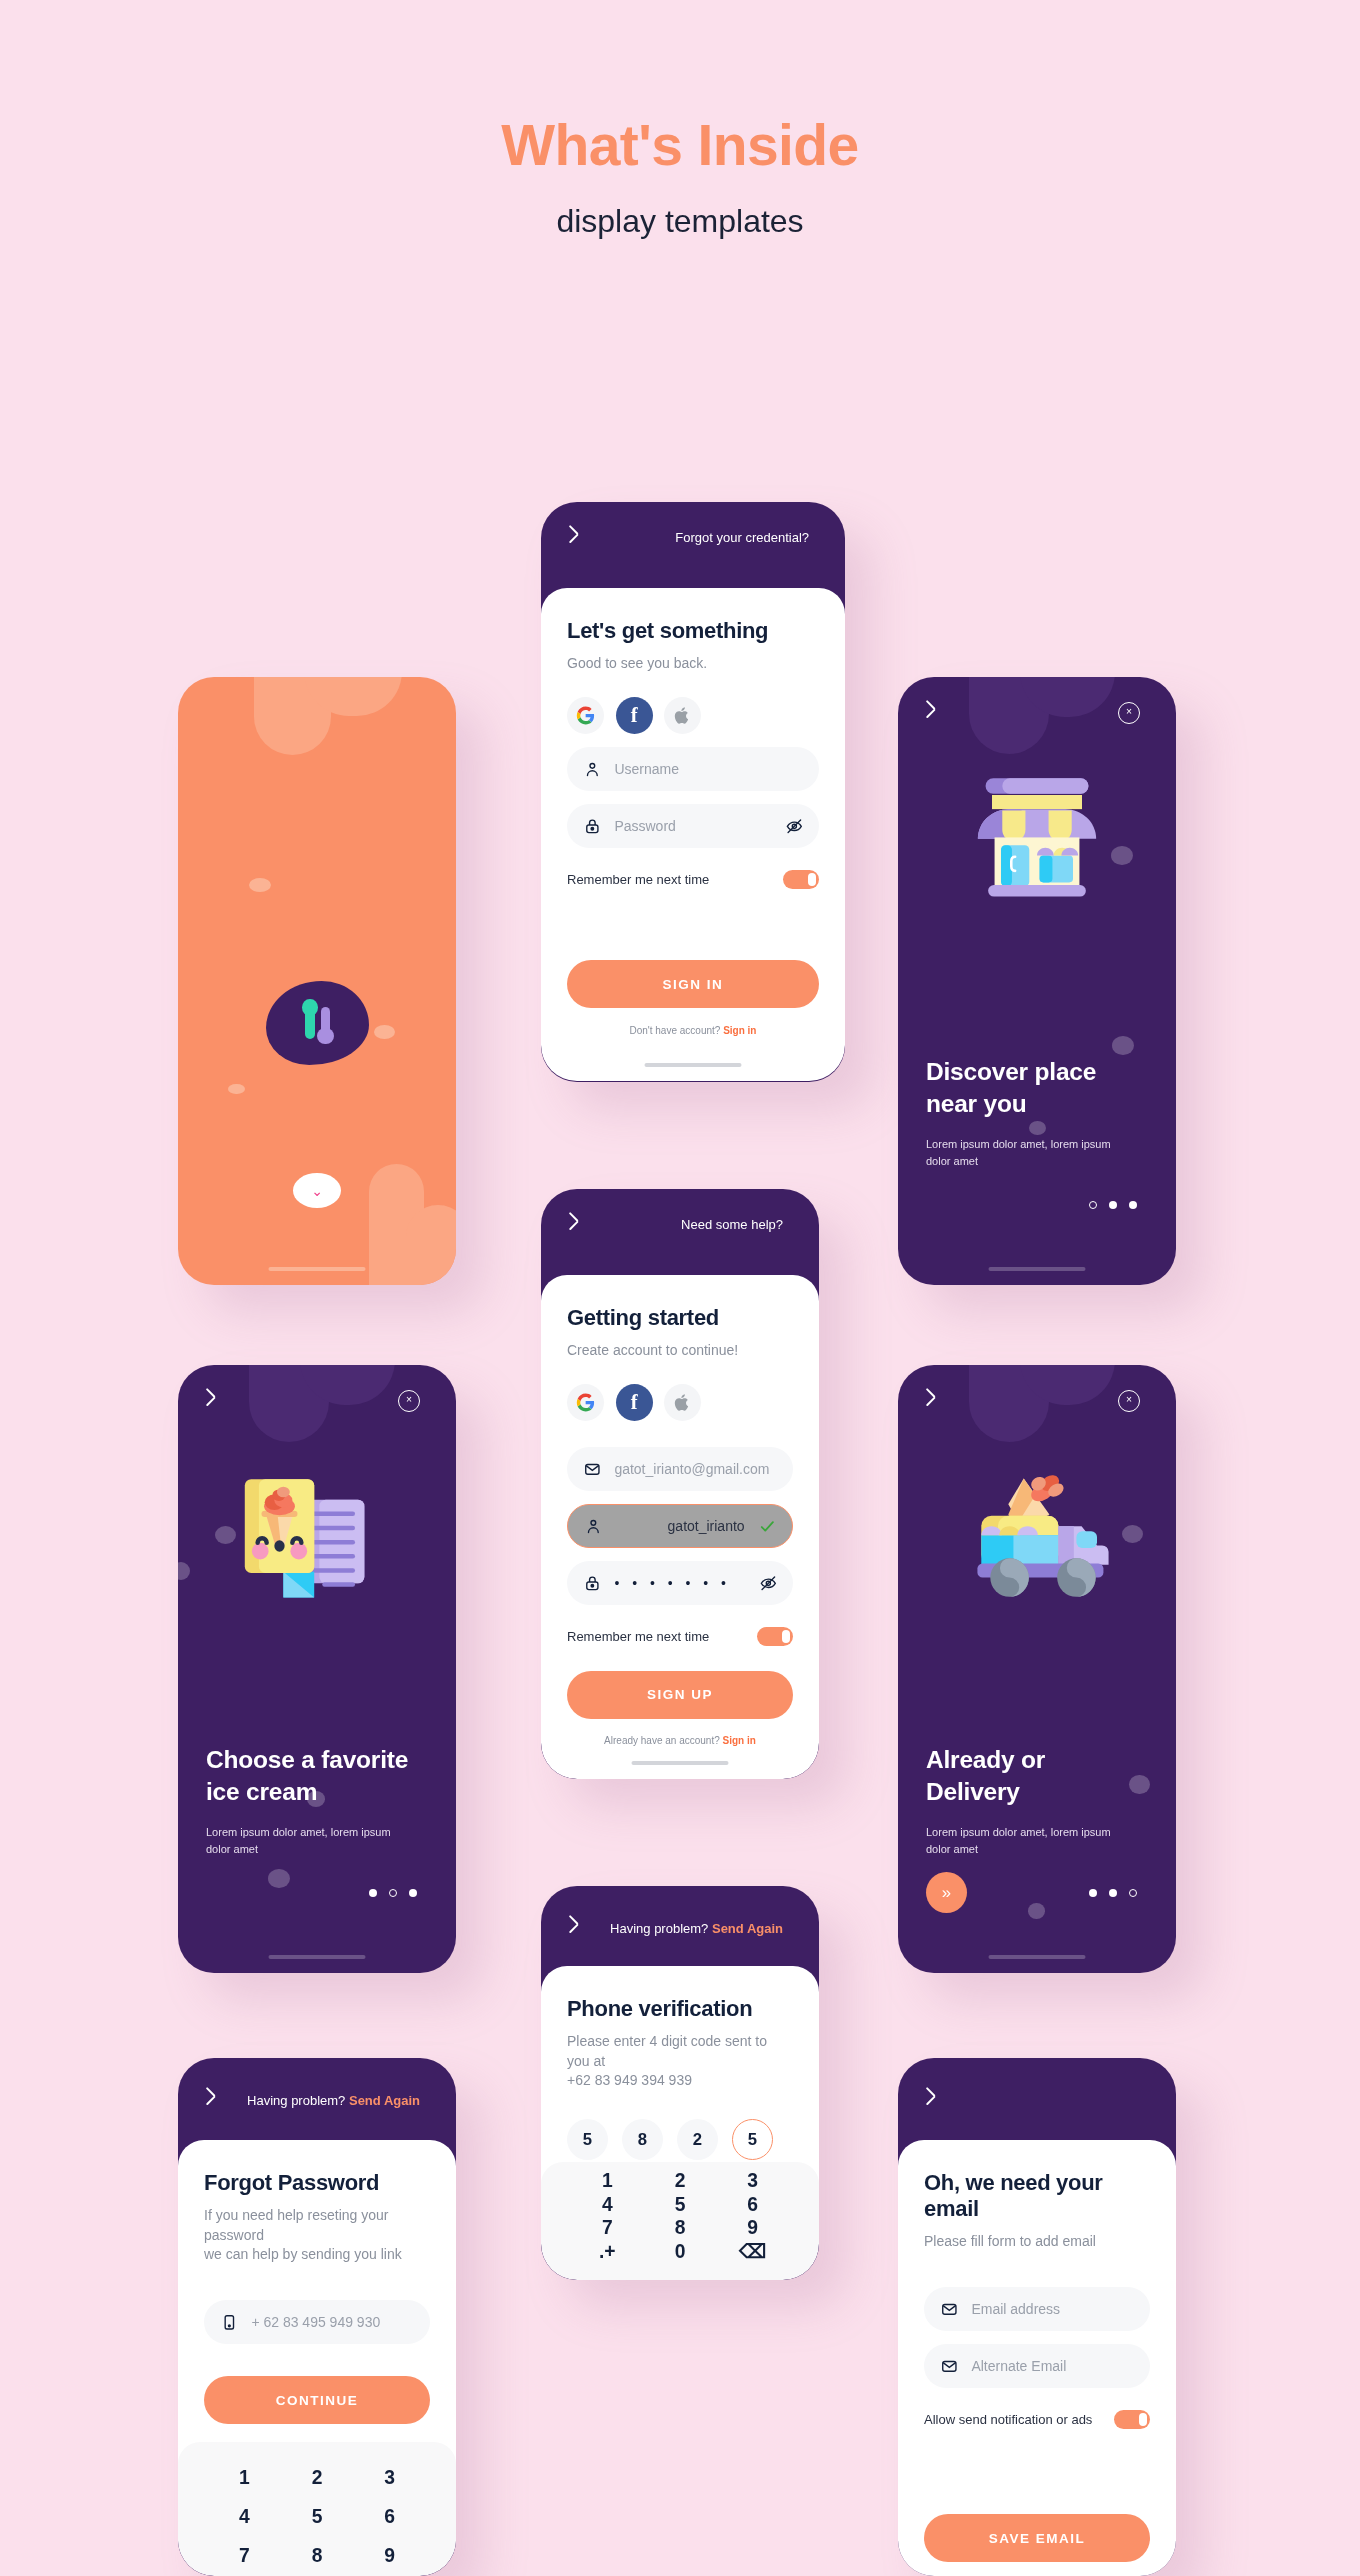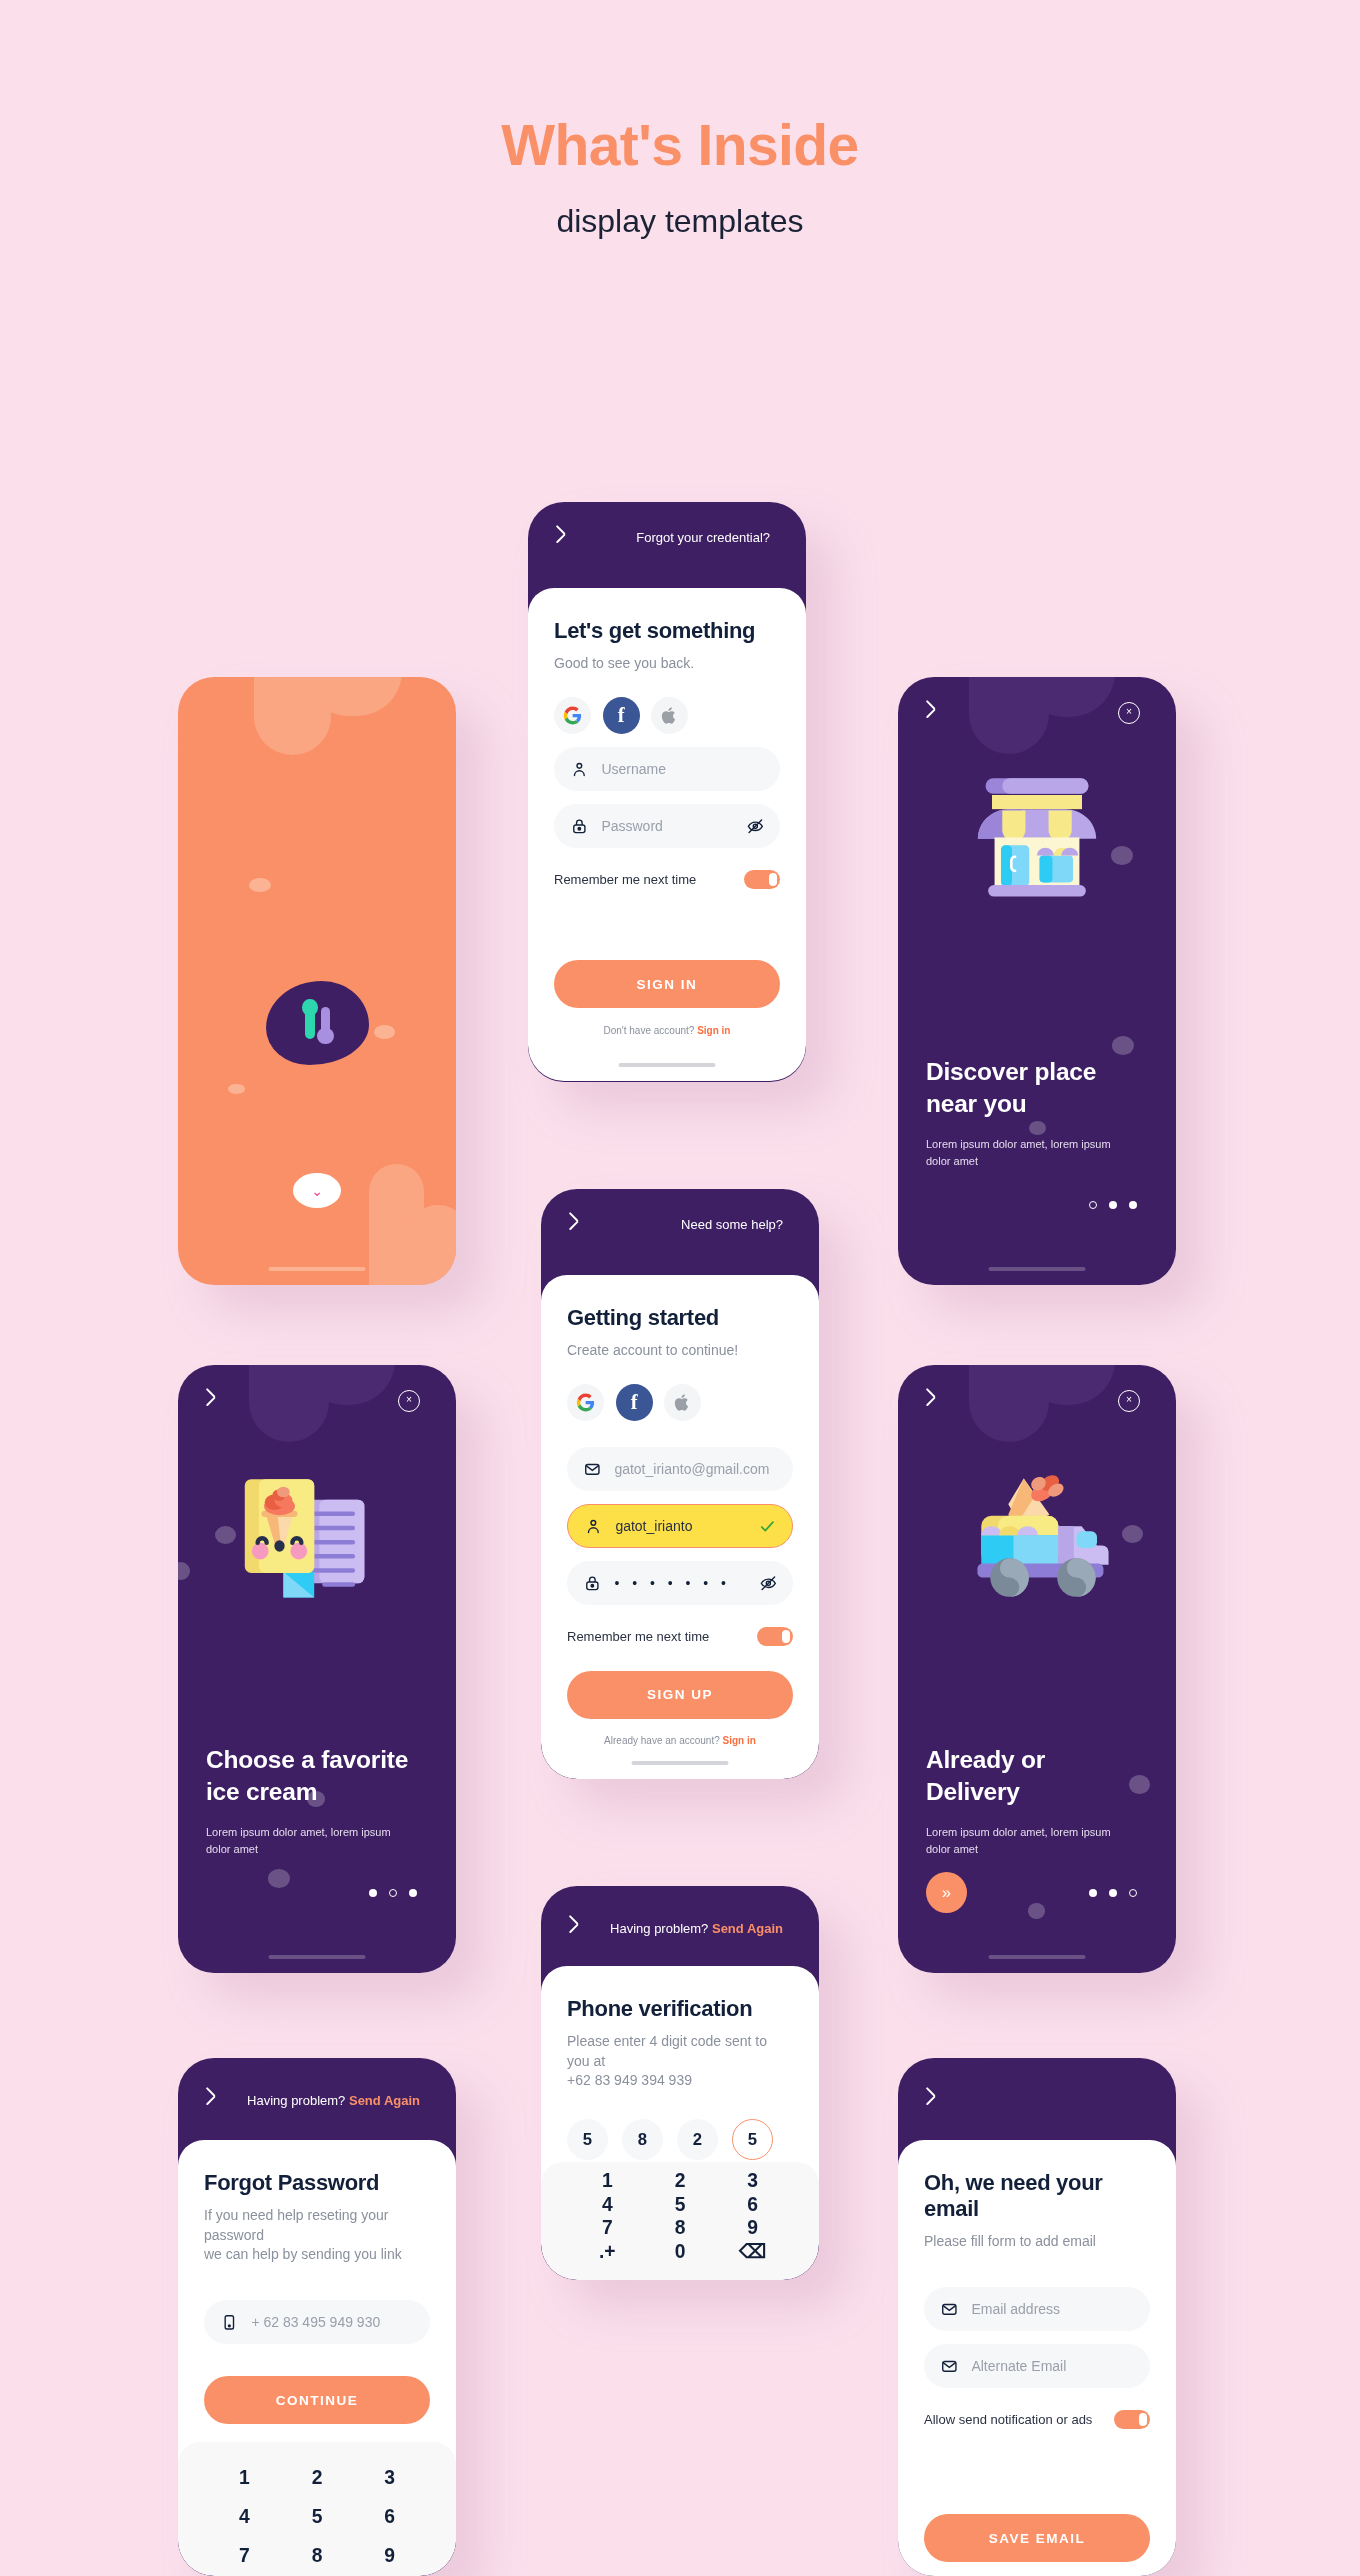--- a/index.html
+++ b/index.html
@@ -75,21 +75,21 @@
   .soc { width: 37px; height: 37px; border-radius: 50%; display: flex; align-items: center; justify-content: center; }
   .soc.gray { background: #f4f5f7; }
   .soc.fb { background: #3a5695; }
   .soc-f { color: #fff; font-size: 20.6px; font-weight: 700; font-family: "Liberation Serif", serif; }
 
   
   .field {
     margin-top: 13px; height: 44px; border-radius: 22px; background: #f6f7f9;
     display: flex; align-items: center; padding: 0 16.7px; gap: 14px;
   }
-  .field.active { background: #fde047; border: 1.3px solid #fa9068; }
+  .field.active { background: #a3a3a3; border: 1.3px solid #fa9068; text-align: right; }
   .field-txt { font-size: 14px; color: #9aa0ab; flex: 1; }
   .field-txt.filled { color: #2a3142; }
   .dots { letter-spacing: 4.5px; font-size: 14px; color: #13203a; flex: 1; }
   .f-ico { width: 16.7px; height: 16.7px; flex: 0 0 16.7px; }
   .f-right { margin-left: auto; }
 
   
   .togrow { display: flex; align-items: center; margin-top: 22px; }
   .togrow .lbl { font-size: 13px; color: #2a3142; }
   .toggle {
@@ -197,21 +197,21 @@
       <div class="spoon"></div>
       <div class="fork"></div>
     </div>
 
     <div class="scroll-cap" style="left:115px; top:496px;">
       <span>⌄</span>
     </div>
     <div class="home-bar cream"></div>
   </div>
 
-  <div class="phone dark" style="left:528px; top:502px; width:278px; height:580px;text-decoration:underline;">
+  <div class="phone dark" style="left:541px; top:502px; width:304px; height:580px;text-decoration:underline;">
     <div class="topbar">
       <div class="back-chev"></div>
       <div class="topbar-right">Forgot your credential?</div>
     </div>
 
     <div class="sheet" style="top:86px; height:493px;">
       <div class="sheet-inner">
         <div class="sheet-title">Let's get something</div>
         <div class="sheet-sub">Good to see you back.</div>
 

